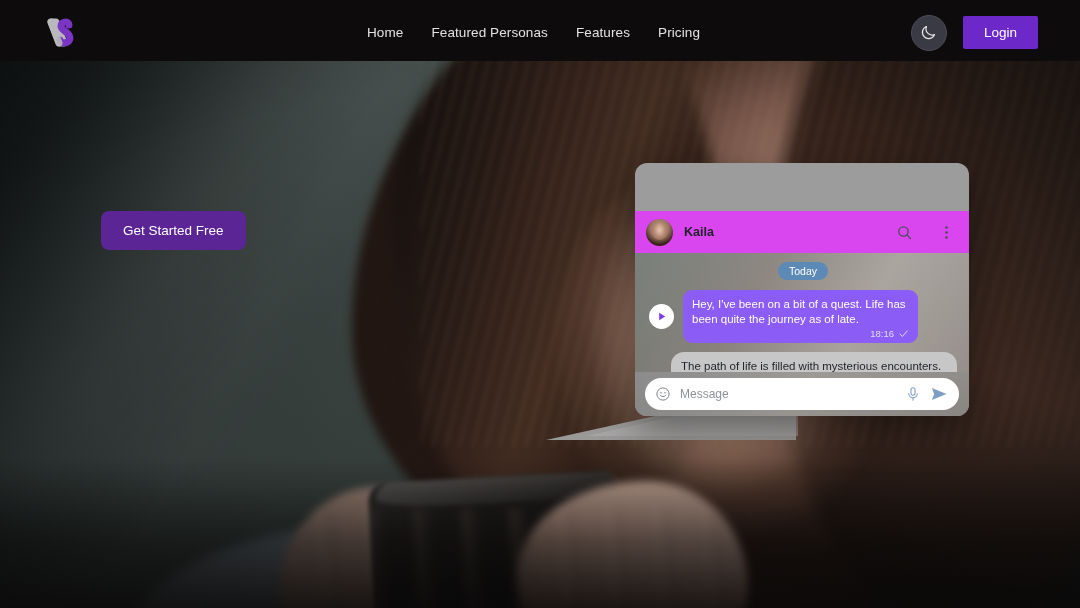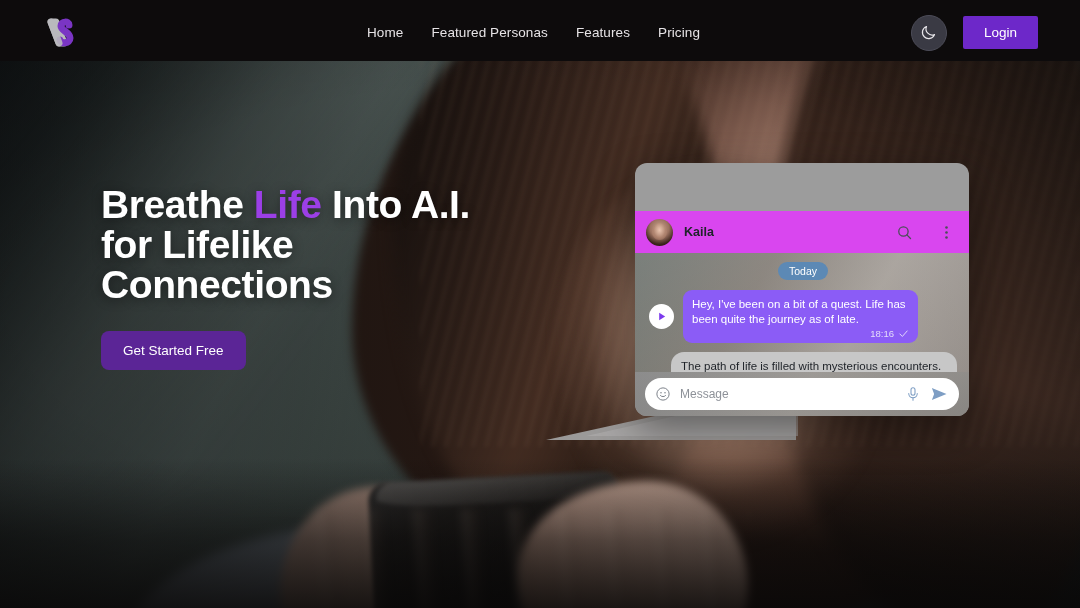--- a/index.html
+++ b/index.html
@@ -427,21 +427,20 @@
       <div class="theme-toggle">
         <svg width="17" height="17" viewBox="0 0 24 24">
           <path d="M20.5 14.8A8.6 8.6 0 0 1 9.2 3.5 8.8 8.8 0 1 0 20.5 14.8z" fill="none" stroke="#e8e6ea" stroke-width="1.7" stroke-linejoin="round"></path>
         </svg>
       </div>
       <button class="login-btn">Login</button>
     </div>
   </div>
 
   <div class="hero-copy">
-    <h1 class="hero-title"><span>Breathe </span><span class="accent">Life</span><span> Into A.I. for Lifelike Connections</span></h1>
 
 
     <button class="cta-btn">Get Started Free</button>
   </div>
 
   <div class="chat-tail">
     <svg width="260" height="60" viewBox="0 0 260 60">
       <polygon points="250,0 250,44 0,44 200,0" fill="#a3a3a3" opacity="0.92"></polygon>
       <polygon points="252,2 252,40 40,40 210,2" fill="#b0aeae" opacity="0.55"></polygon>
     </svg>

